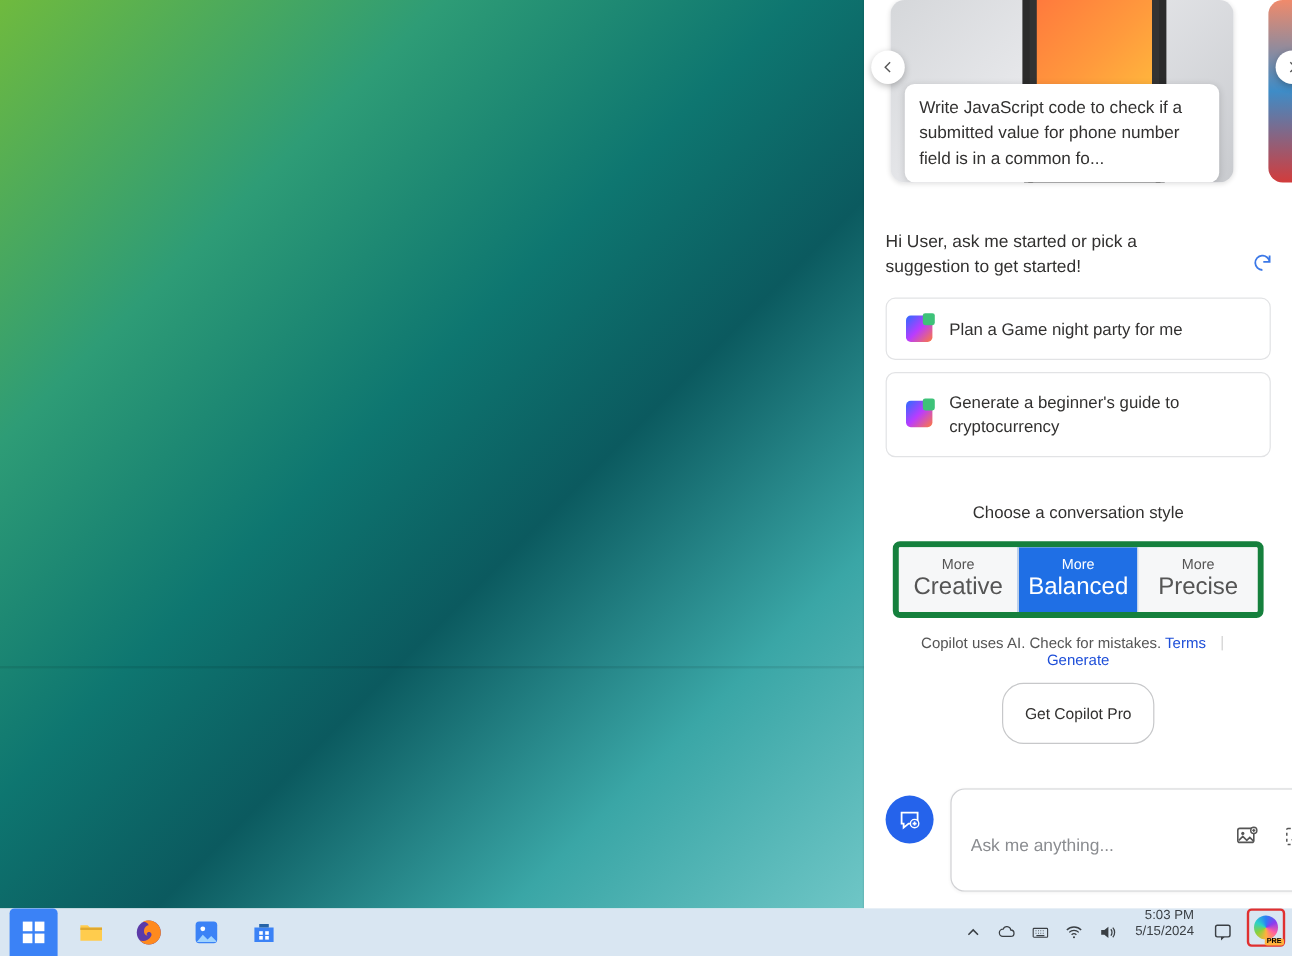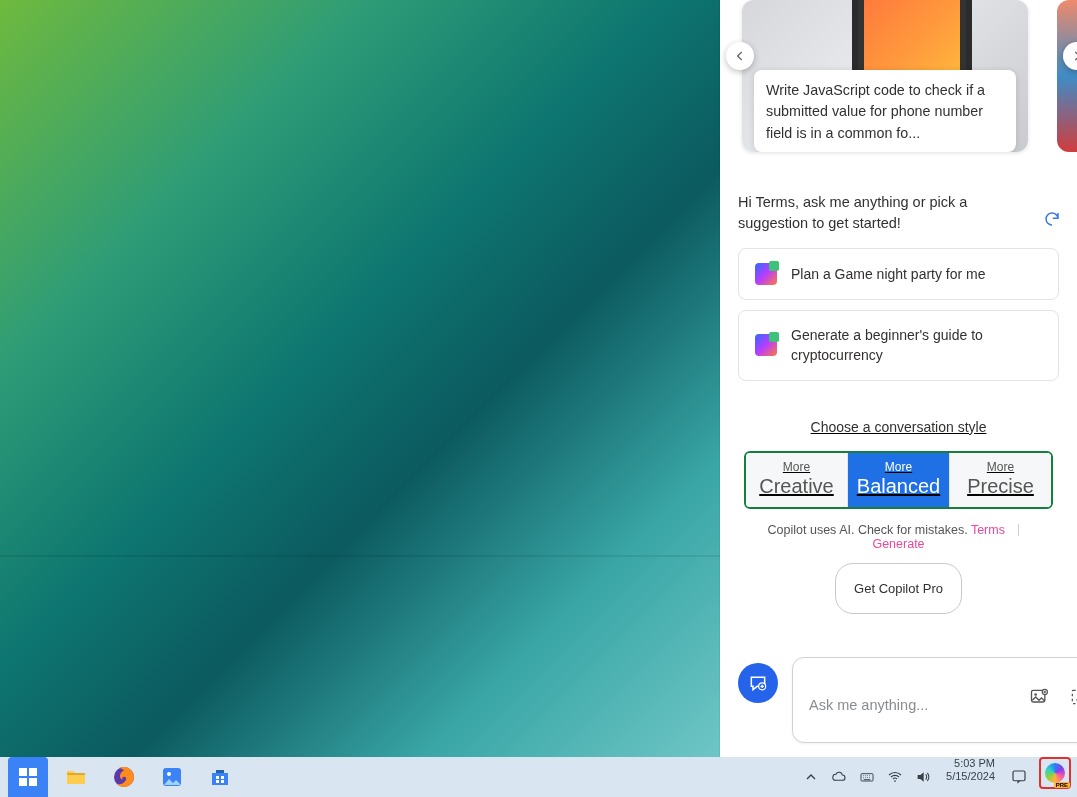--- a/index.html
+++ b/index.html
@@ -85,38 +85,38 @@
     background: linear-gradient(135deg, #2b6cff, #b93cff 50%, #ff7a3c);
     position: relative;
   }
   .sugg-icon::after {
     content: ""; position: absolute; right: -2px; top: -2px; width: 10px; height: 10px;
     background: #3ec279; border-radius: 2px;
   }
   .sugg-text { flex: 1; }
 
   
-  .style-block { padding: 28px 24px 0 24px; text-align: center; text-decoration: underline; }
+  .style-block { padding: 28px 24px 0 24px; text-align: center; }
   .style-label { font-size: 14px; color: #323130; margin-bottom: 12px; }
   .style-seg {
-    display: flex; border-radius: 6px; overflow: hidden; border: 2px solid #15803d; margin-top: 16px;
+    display: flex; border-radius: 6px; overflow: hidden; border: 5px solid #15803d; margin-top: 16px;
   }
   .seg {
     flex: 1; padding: 8px 4px 9px; font-size: 12px; color: #555; cursor: pointer;
     background: #f6f7f8; display: flex; flex-direction: column; align-items: center;
   }
   .seg + .seg { border-left: 1px solid #e4e5e7; }
   .seg.active { background: #1f6fe5; color: #fff; }
   .seg .a { font-size: 12px; line-height: 1.1; }
   .seg .b { font-size: 20px; line-height: 1.2; }
 
   
   .footer { padding: 14px 24px 0 24px; text-align: center; font-size: 12.5px; color: #555; }
   .footer .disclaim { display: inline; color: #555; }
-  .footer .lnk { color: #ec4899; cursor: pointer; text-align: right; }
+  .footer .lnk { color: #1d4ed8; cursor: pointer; text-align: right; }
   .footer .sep { display: inline-block; width: 1px; height: 12px; background: #d0d0d0; margin: 0 10px -2px; }
   .get-pro {
     display: inline-block; margin-top: 12px; padding: 17px 18px; font-size: 13px;
     border: 1px solid #c7c8ca; border-radius: 18px; color: #323130; cursor: pointer;
     background: #fff;
   }
 
   .flexfill { flex: 1; }
 
   
@@ -210,21 +210,21 @@
           </svg>
       </div>
       <div class="car-nav car-next">
         <svg viewBox="0 0 24 24">
             <path fill="none" stroke="currentColor" stroke-width="2" d="M9 5l7 7-7 7"></path>
           </svg>
       </div>
     </div>
 
     <div class="greet-row">
-      <div class="greeting">Hi Terms, ask me anything or pick a suggestion to get started!</div>
+      <div class="greeting">Hi User, ask me started or pick a suggestion to get started!</div>
       <div class="refresh">
         <svg viewBox="0 0 24 24">
             <path fill="none" stroke="currentColor" stroke-width="2" d="M20 11A8 8 0 1 0 12 20M20 4v7h-7"></path>
           </svg>
       </div>
     </div>
 
     <div class="suggestions">
       <div class="sugg">
         <span class="sugg-icon"></span>

